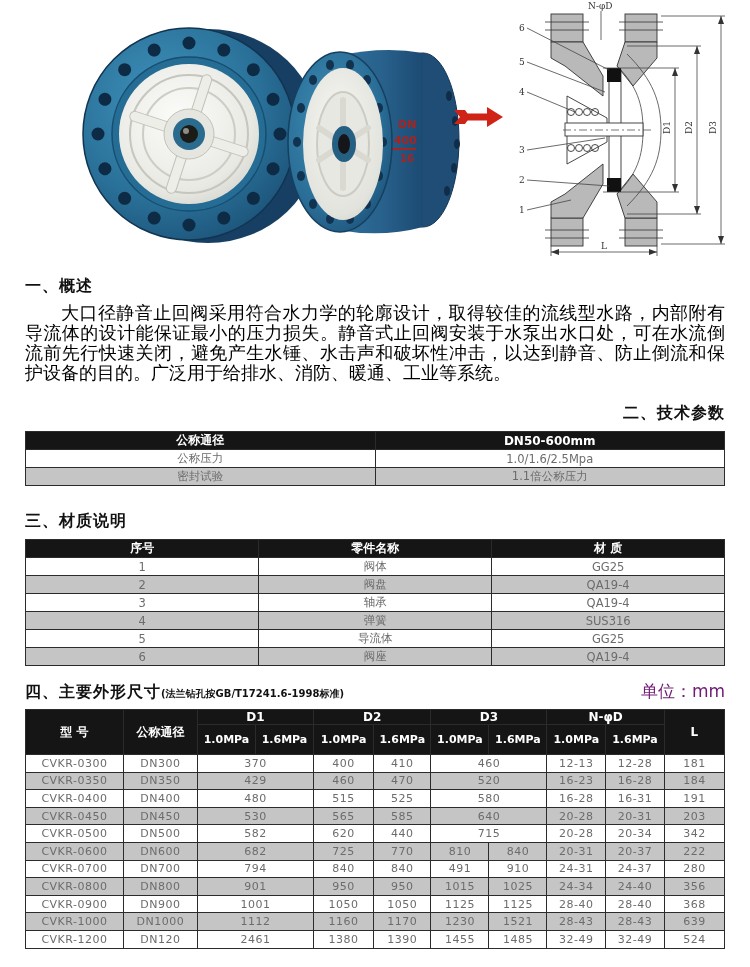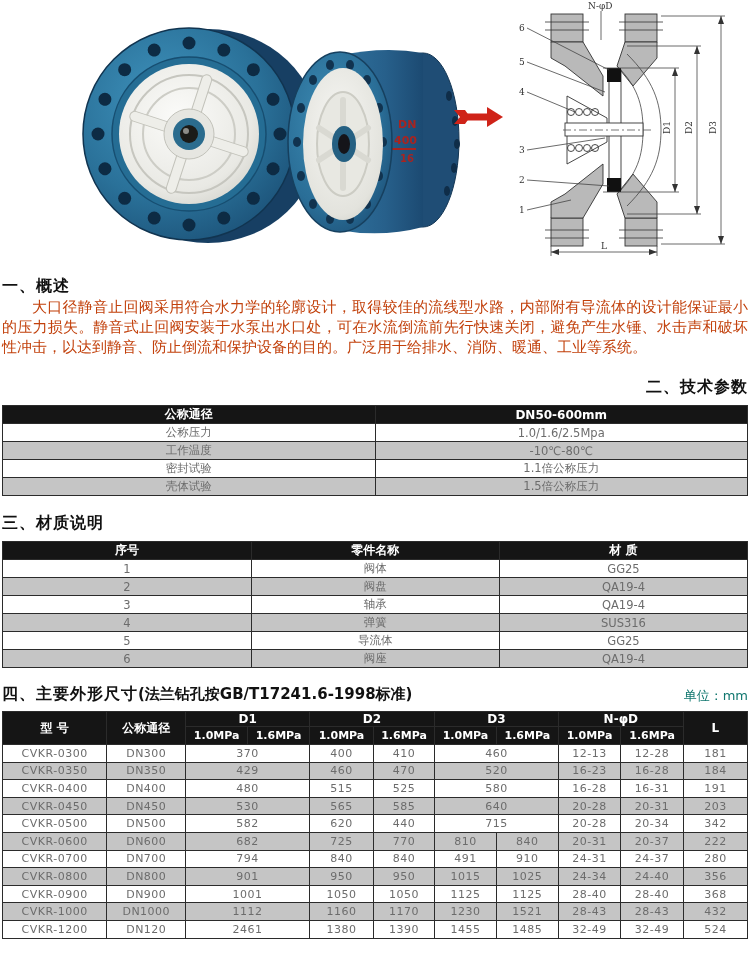--- a/index.html
+++ b/index.html
@@ -13,37 +13,37 @@
   .photo2 { position:absolute; left:286px; top:48px; }
   .flow-arrow { position:absolute; left:452px; top:100px; }
   .diagram { position:absolute; left:505px; top:0; }
   .dim-label { font-size:9px; fill:#333; font-family:"DejaVu Serif","Liberation Serif",serif; }
   .callout { font-size:9px; fill:#333; font-family:"DejaVu Serif","Liberation Serif",serif; }
   .dline { stroke:#444; stroke-width:0.8; fill:none; }
   .dpart { fill:#b9b9b9; stroke:#333; stroke-width:0.9; }
   .dwhite { fill:#fff; stroke:#333; stroke-width:0.9; }
 
   
-  .content { padding:0 2px; }
+  .content { padding:0 25px; }
   .sec-head { font-size:16px; font-weight:bold; color:#111; letter-spacing:1px; }
   .h-overview { margin-top:14px; }
   .h-tech     { margin-top:20px; margin-bottom:7px;text-align:right; }
-  .h-material { margin-top:17px; margin-bottom:7px; }
-  .overview-body { font-size:15px; line-height:20px; color:#c2410c;
+  .h-material { margin-top:25px; margin-bottom:7px; }
+  .overview-body { margin-top:6px; font-size:18px; line-height:20px; color:#000000;
                    text-align:justify; text-indent:2em; }
   .h4row { margin-top:16px; margin-bottom:6px; position:relative; }
-  .h4row .paren { font-size:15px; font-weight:bold; letter-spacing:0; }
-  .h4row .unit { position:absolute; right:0; bottom:0; font-size:13px; font-weight:normal; color:#0f766e; letter-spacing:0; }
+  .h4row .paren { font-size:10px; font-weight:bold; letter-spacing:0; }
+  .h4row .unit { position:absolute; right:0; bottom:0; font-size:17px; font-weight:normal; color:#701a75; letter-spacing:0; }
 
   table { border-collapse:collapse; width:100%; table-layout:fixed; }
   th, td { border:1px solid #2b2b2b; text-align:center; vertical-align:middle; }
   thead th { background:#151515; color:#fff; font-weight:bold; font-size:12px; height:14px; }
   tbody td { font-size:11.5px; color:#6c6c6c; height:18px; }
   tbody tr:nth-child(even) td { background:#c5c5c5; }
-  .t3 thead th.sub { height:18px; font-size:11px; }
+  .t3 thead th.sub { height:30px; font-size:11px; }
   .t3 tbody td { font-size:11px; height:17.6px; letter-spacing:0.5px; }
 </style>
 </head>
 <body>
 
 <div class="page">
 
   <div class="top-visual">
 
     <svg class="photo1" width="252" height="232" viewBox="0 0 252 232">
@@ -275,30 +275,22 @@
           <th>公称通径</th>
           <th>DN50-600mm</th>
         </tr>
       </thead>
       <tbody>
         <tr>
             <td>公称压力</td>
             <td>1.0/1.6/2.5Mpa</td>
           </tr>
         <tr>
-            <td>工作温度</td>
-            <td>-10℃-80℃</td>
-          </tr>
-        <tr>
             <td>密封试验</td>
             <td>1.1倍公称压力</td>
-          </tr>
-        <tr>
-            <td>壳体试验</td>
-            <td>1.5倍公称压力</td>
           </tr>
       </tbody>
     </table>
 
     <div class="sec-head h-material">三、材质说明</div>
     <table class="t2">
       <colgroup>
           <col style="width:33.4%">
           <col style="width:33.3%">
           <col style="width:33.3%">
@@ -491,21 +483,21 @@
         <tr>
           <td>CVKR-1000</td>
             <td>DN1000</td>
           <td colspan="2">1112</td>
           <td>1160</td>
             <td>1170</td>
           <td>1230</td>
             <td>1521</td>
           <td>28-43</td>
             <td>28-43</td>
-          <td>432</td>
+          <td>639</td>
         </tr>
         <tr>
           <td>CVKR-1200</td>
             <td>DN120</td>
           <td colspan="2">2461</td>
           <td>1380</td>
             <td>1390</td>
           <td>1455</td>
             <td>1485</td>
           <td>32-49</td>

